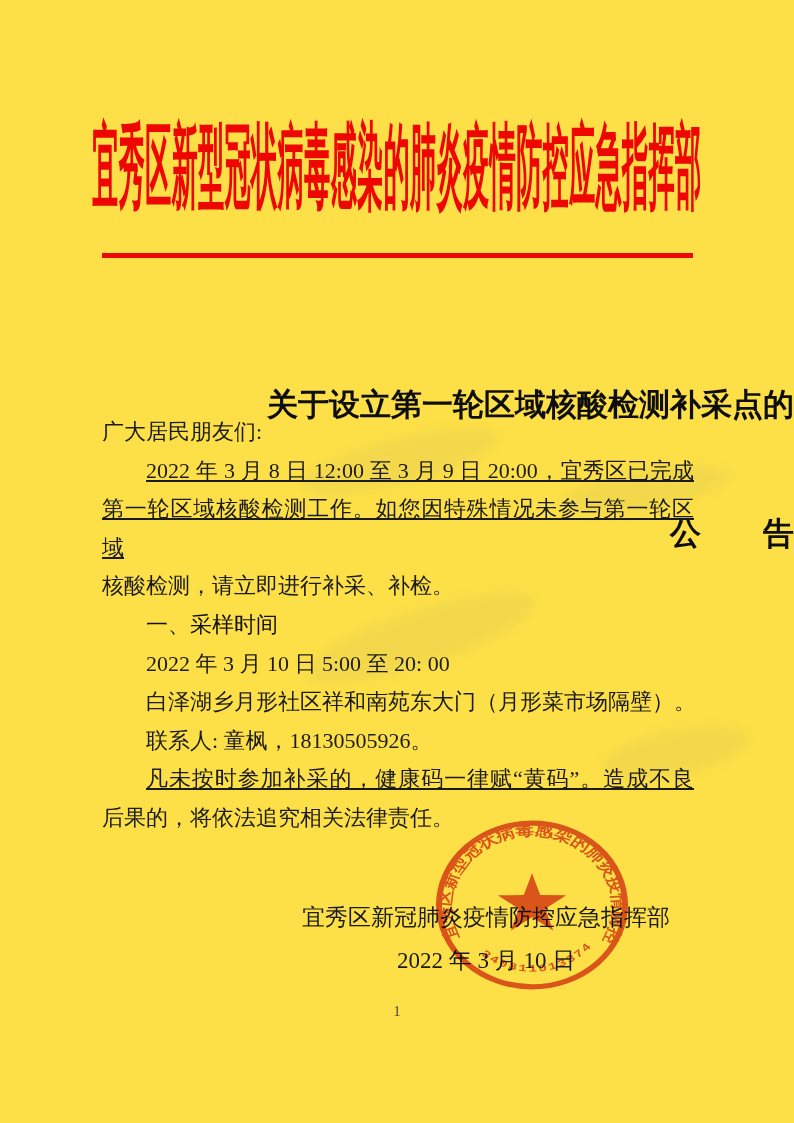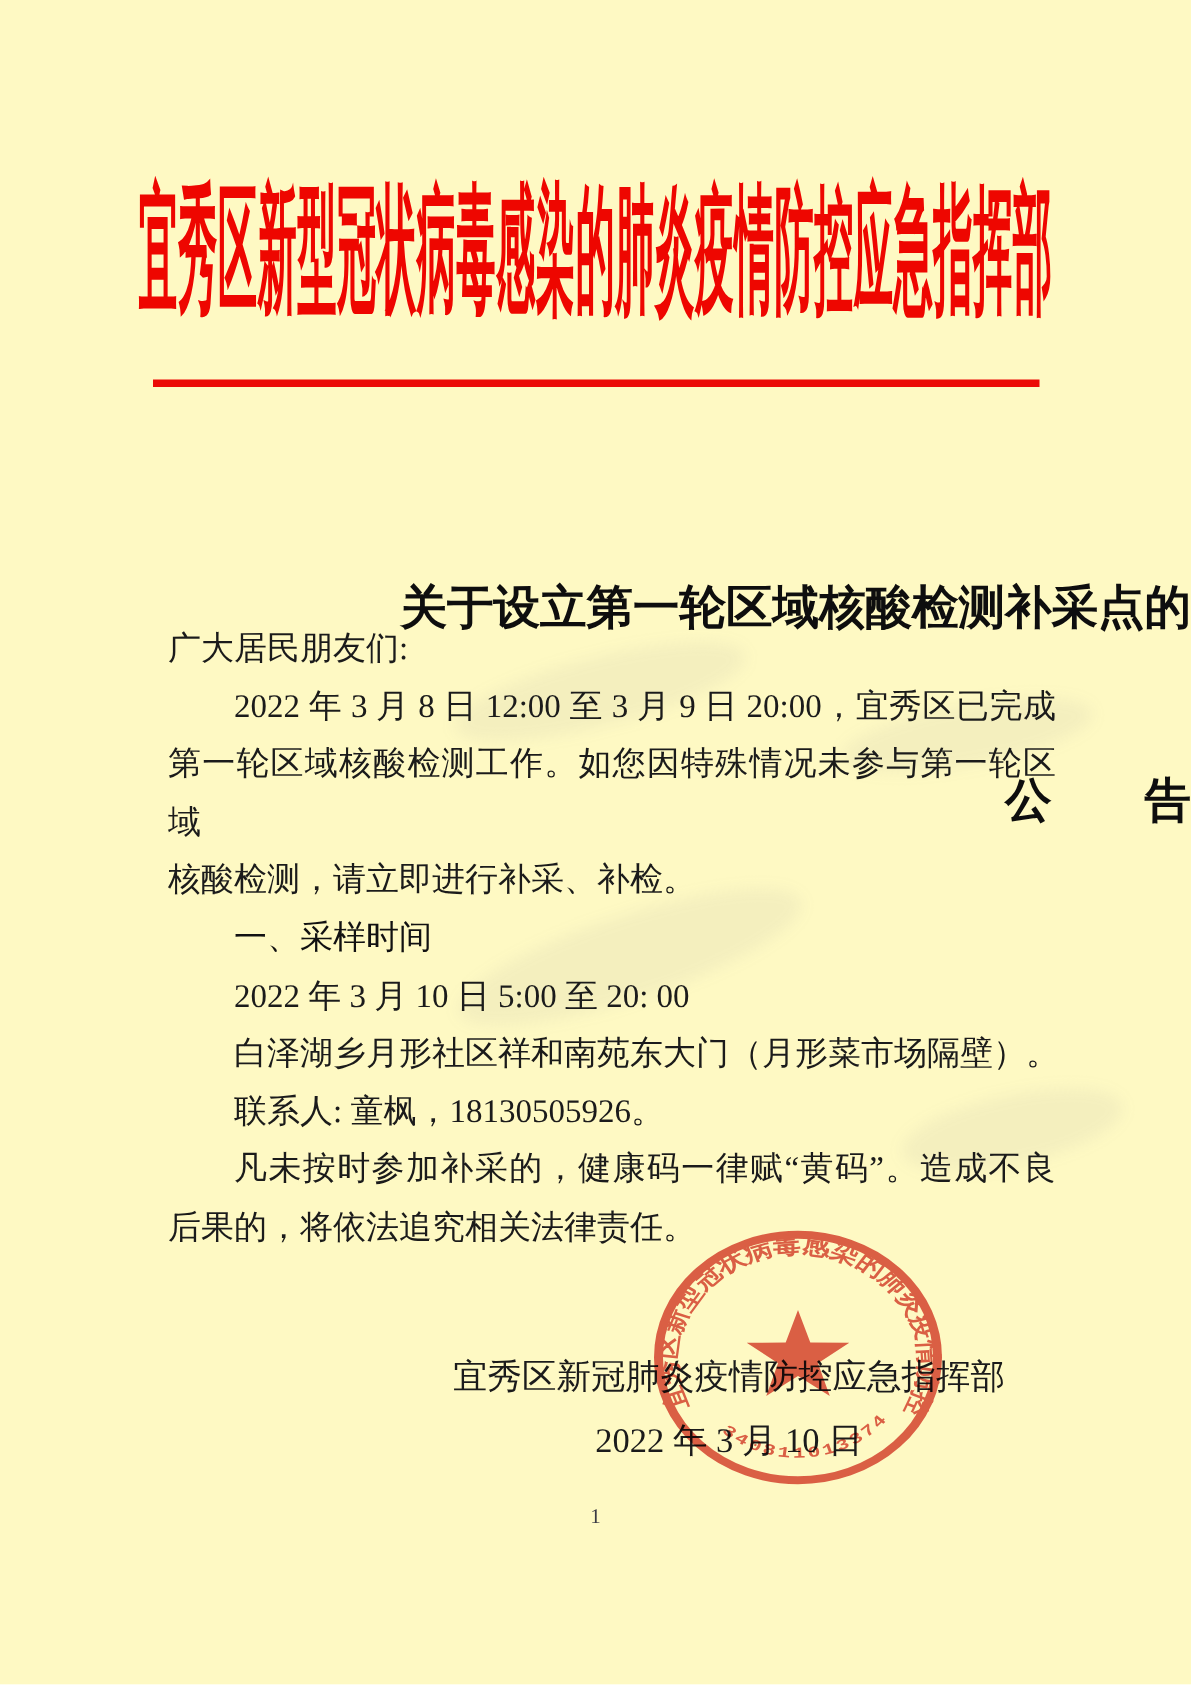--- a/index.html
+++ b/index.html
@@ -1,17 +1,17 @@
 <!DOCTYPE html>
 <html><head>
 <meta charset="utf-8">
 <style>
   html,body{margin:0;padding:0;background:#ffffff;}
   .page{
-    position:relative;width:794px;height:1123px;margin:0 auto;background:#fef9c3;
+    position:relative;width:794px;height:1123px;margin:0 auto;background:#fde047;
     overflow:hidden;font-family:"Liberation Serif","DejaVu Serif",serif;color:#1c1c1c;
   }
   
   .letterhead{
     position:absolute;top:116px;left:0;width:794px;height:102px;
     display:flex;align-items:center;justify-content:center;
   }
   .letterhead-text{
     font-size:26px;font-weight:bold;color:#ee0600;letter-spacing:0.5px;
     white-space:nowrap;transform:scaleY(3.55);transform-origin:center;
@@ -20,29 +20,29 @@
   .red-divider{
     position:absolute;top:253px;left:102px;width:591px;height:5px;background:#eb0b06;
   }
   
   .doc-title{
     position:absolute;top:297px;left:0;width:794px;text-align:right;
     font-weight:bold;font-size:31px;line-height:43px;color:#0e0e0e;white-space:pre;
   }
   
   .body-text{
-    position:absolute;top:413px;left:112px;width:592px;
+    position:absolute;top:413px;left:102px;width:592px;
     font-size:22px;line-height:38.6px;color:#1b1b1b;
   }
   .bline{white-space:nowrap;}
   .bline.ind{padding-left:44px;}
   .bline.bold{
     font-family:"Liberation Sans","DejaVu Sans",sans-serif;font-weight:normal;color:#111;
   }
-  .bline.fill{white-space:normal;text-align:justify;text-align-last:justify;}
+  .bline.fill{white-space:normal;text-align:justify;text-align-last:justify;text-decoration:underline;}
   
   .signature{
     position:absolute;top:896px;right:124px;text-align:center;
     font-size:23px;line-height:43px;color:#1b1b1b;z-index:2;white-space:nowrap;
   }
   
   .seal{
     position:absolute;left:432px;top:817px;width:200px;height:176px;z-index:3;
     opacity:0.85;mix-blend-mode:multiply;pointer-events:none;
   }

